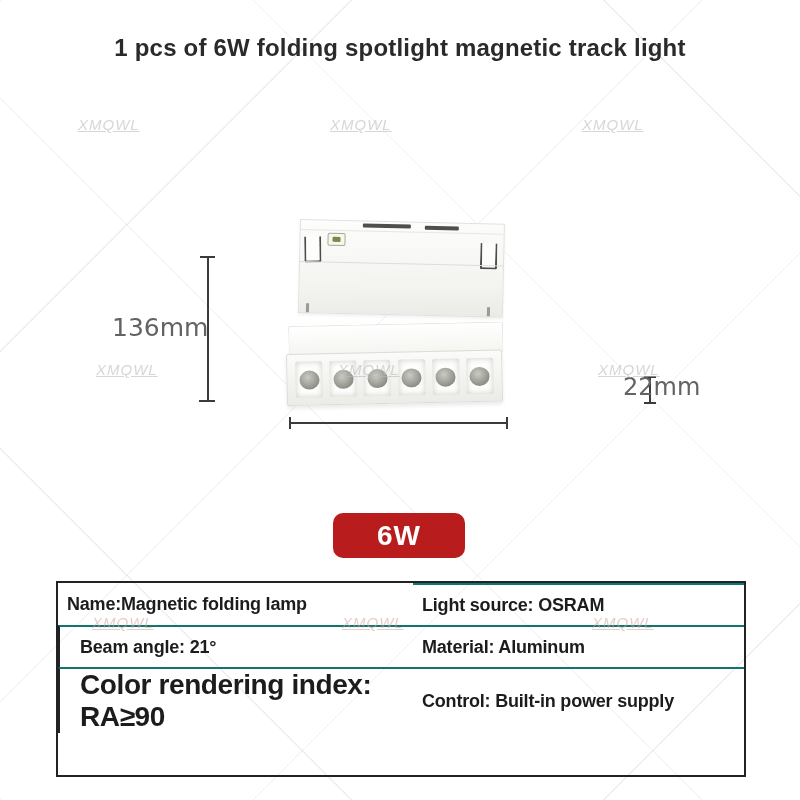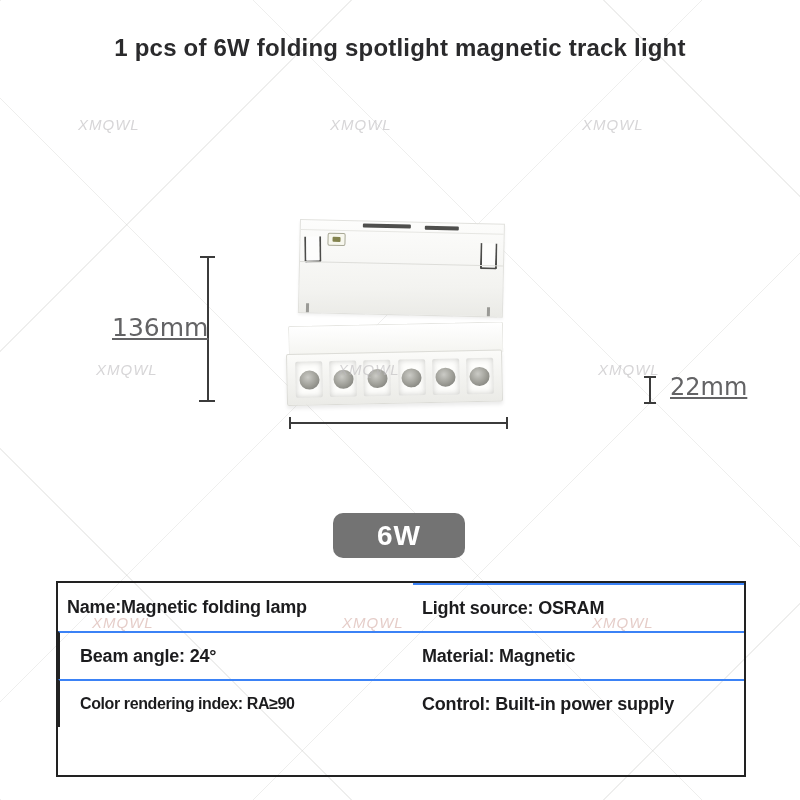--- a/index.html
+++ b/index.html
@@ -10,21 +10,21 @@
 
   
   .diag-pattern{position:absolute;inset:0;z-index:1;pointer-events:none;
     background-image:
       repeating-linear-gradient(45deg, rgba(200,200,197,0.30) 0px, rgba(200,200,197,0.30) 1px, transparent 1px, transparent 248px),
       repeating-linear-gradient(135deg, rgba(200,200,197,0.30) 0px, rgba(200,200,197,0.30) 1px, transparent 1px, transparent 248px);
   }
 
   
   .wm{position:absolute;z-index:6;font-style:italic;font-size:15px;letter-spacing:1px;
-      color:#bcbabd;opacity:0.6;pointer-events:none;}
+      color:#bcbabd;opacity:0.6;pointer-events:none;text-decoration:underline;}
   .wm.pink{color:#d0a49c;opacity:0.55;}
   .wm1{left:78px;top:116px;} .wm2{left:330px;top:116px;} .wm3{left:582px;top:116px;}
   .wm4{left:96px;top:361px;} .wm5{left:338px;top:361px;} .wm6{left:598px;top:361px;}
   .wm7{left:92px;top:614px;} .wm8{left:342px;top:614px;} .wm9{left:592px;top:614px;}
 
   .title{position:absolute;left:0;top:34px;width:800px;margin:0;text-align:center;z-index:4;
          font-size:24px;font-weight:700;color:#2a2a2c;letter-spacing:0.2px;}
 
   
   .figure{position:absolute;inset:0;z-index:2;}
@@ -69,41 +69,41 @@
   .v136ct{left:200px;top:256px;width:15px;height:2px;}
   .v136cb{left:199px;top:400px;width:16px;height:2px;}
   .h112{left:289px;top:422px;width:219px;height:2px;}
   .h112cl{left:289px;top:417px;width:2px;height:12px;}
   .h112cr{left:506px;top:417px;width:2px;height:12px;}
   .v22{left:649px;top:377px;width:2px;height:26px;}
   .v22ct{left:644px;top:376px;width:12px;height:2px;}
   .v22cb{left:644px;top:402px;width:12px;height:2px;}
 
   .dim-label{position:absolute;z-index:3;color:#636365;
-      font-family:"DejaVu Sans",sans-serif;font-weight:400;text-decoration:underline;}
+      font-family:"DejaVu Sans",sans-serif;font-weight:400;}
   .lab136{left:112px;top:313px;font-size:25px;}
   .lab112{left:339px;top:437px;width:120px;text-align:center;font-size:26px;}
-  .lab22{left:670px;top:373px;font-size:24px;}
+  .lab22{left:623px;top:373px;font-size:24px;}
 
   
   .badge{position:absolute;left:333px;top:513px;width:132px;height:45px;z-index:4;
-      background:#737373;border-radius:10px;color:#ffffff;
+      background:#b91c1c;border-radius:10px;color:#ffffff;
       display:flex;align-items:center;justify-content:center;
       font-size:28px;font-weight:700;letter-spacing:1px;}
 
   
   .spec-table{position:absolute;left:56px;top:581px;width:690px;height:196px;z-index:4;
       box-sizing:border-box;border:2px solid #222222;background:transparent;
       display:grid;grid-template-columns:355px 1fr;grid-template-rows:repeat(4,1fr);}
   .cell{display:flex;align-items:center;box-sizing:border-box;
       font-size:18px;font-weight:700;color:#1c1c1e;letter-spacing:-0.2px;}
-  .cell.bt{border-top:2px solid #3b82f6;}
+  .cell.bt{border-top:2px solid #0f766e;}
   .cell.left{padding-left:9px;}
   .cell.right{border-left:2px solid #222222;padding-left:20px;}
-  .cell.tight{font-size:16px;letter-spacing:-0.4px;}
+  .cell.tight{font-size:28px;letter-spacing:-0.4px;}
 </style>
 </head>
 <body>
 
 <div class="canvas">
 
   <div class="diag-pattern"></div>
 
   <h1 class="title">1 pcs of 6W folding spotlight magnetic track light</h1>
 
@@ -175,25 +175,25 @@
 
   <div class="spec-table">
     <div class="cell left">
         <span>Name:Magnetic folding lamp</span>
       </div>
 
     <div class="cell left bt">
         <span>Light source: OSRAM</span>
       </div>
     <div class="cell right bt">
-        <span>Beam angle: 24°</span>
+        <span>Beam angle: 21°</span>
       </div>
 
     <div class="cell left bt">
-        <span>Material: Magnetic</span>
+        <span>Material: Aluminum</span>
       </div>
     <div class="cell right bt tight">
         <span>Color rendering index: RA≥90</span>
       </div>
 
     <div class="cell left bt">
         <span>Control: Built-in power supply</span>
       </div>
   </div>
 

